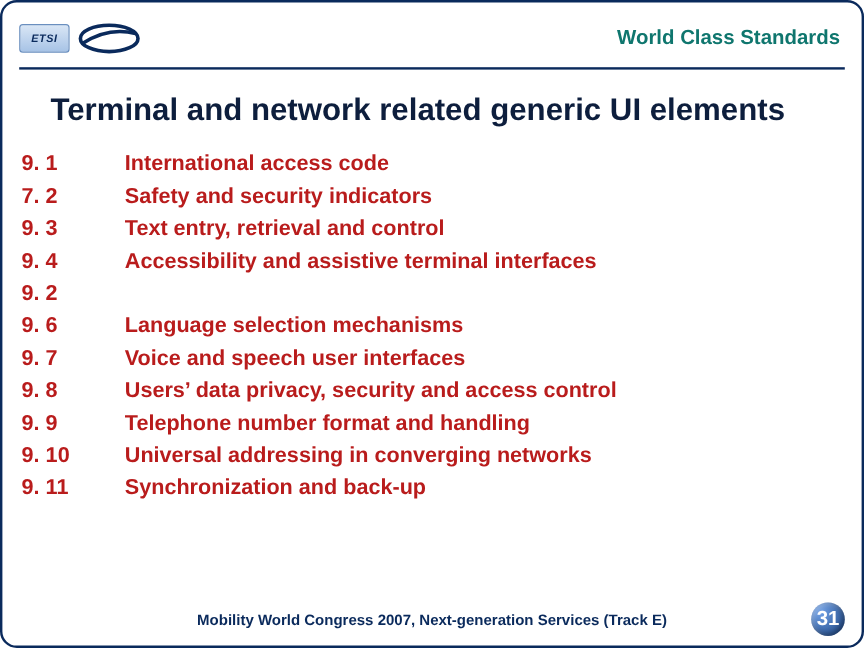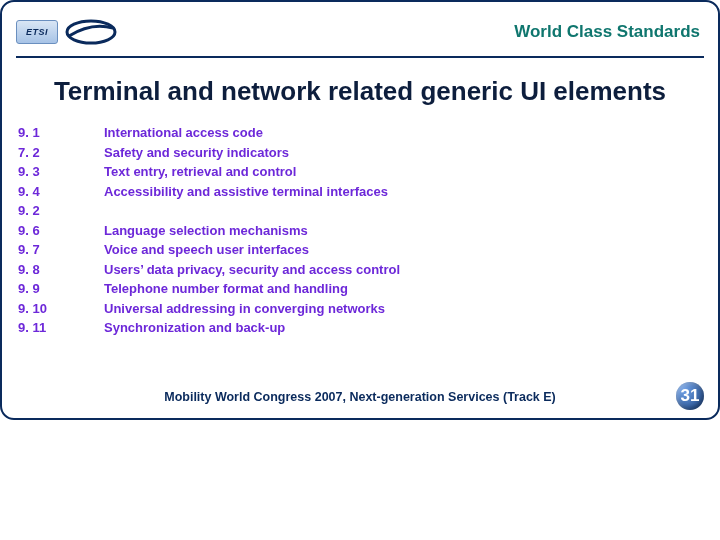--- a/index.html
+++ b/index.html
@@ -5,21 +5,21 @@
   * { margin: 0; padding: 0; box-sizing: border-box; }
   html, body { width: 720px; height: 540px; }
   body {
     font-family: Arial, Helvetica, sans-serif;
     background: #ffffff;
     position: relative;
     overflow: hidden;
   }
   .slide {
     width: 720px;
-    height: 420px;
+    height: 540px;
     border: 2px solid #0a2a5c;
     border-radius: 14px;
     position: relative;
     background: #fff;
   }
   .header {
     display: flex;
     align-items: center;
     justify-content: space-between;
     padding: 6px 18px 0 14px;
@@ -62,36 +62,36 @@
   }
   .rule {
     position: absolute;
     top: 54px;
     left: 14px;
     right: 14px;
     height: 2px;
     background: #0a2a5c;
   }
   .title {
-    text-align: center;
+    text-align: left;
     font-size: 26px;
     font-weight: bold;
     color: #0d1e3d;
     padding: 20px 40px 8px 40px;
     line-height: 1.2;
   }
   .content {
     padding: 8px 10px 0 16px;
   }
   .row {
     display: flex;
     align-items: center;
-    font-size: 13px;
-    font-weight: bold;
-    color: #6d28d9;
+    font-size: 18px;
+    font-weight: bold;
+    color: #b91c1c;
     line-height: 1.5;
   }
   .num {
     width: 86px;
     flex: 0 0 86px;
   }
   .txt {
     flex: 1;
   }
   .footer {

